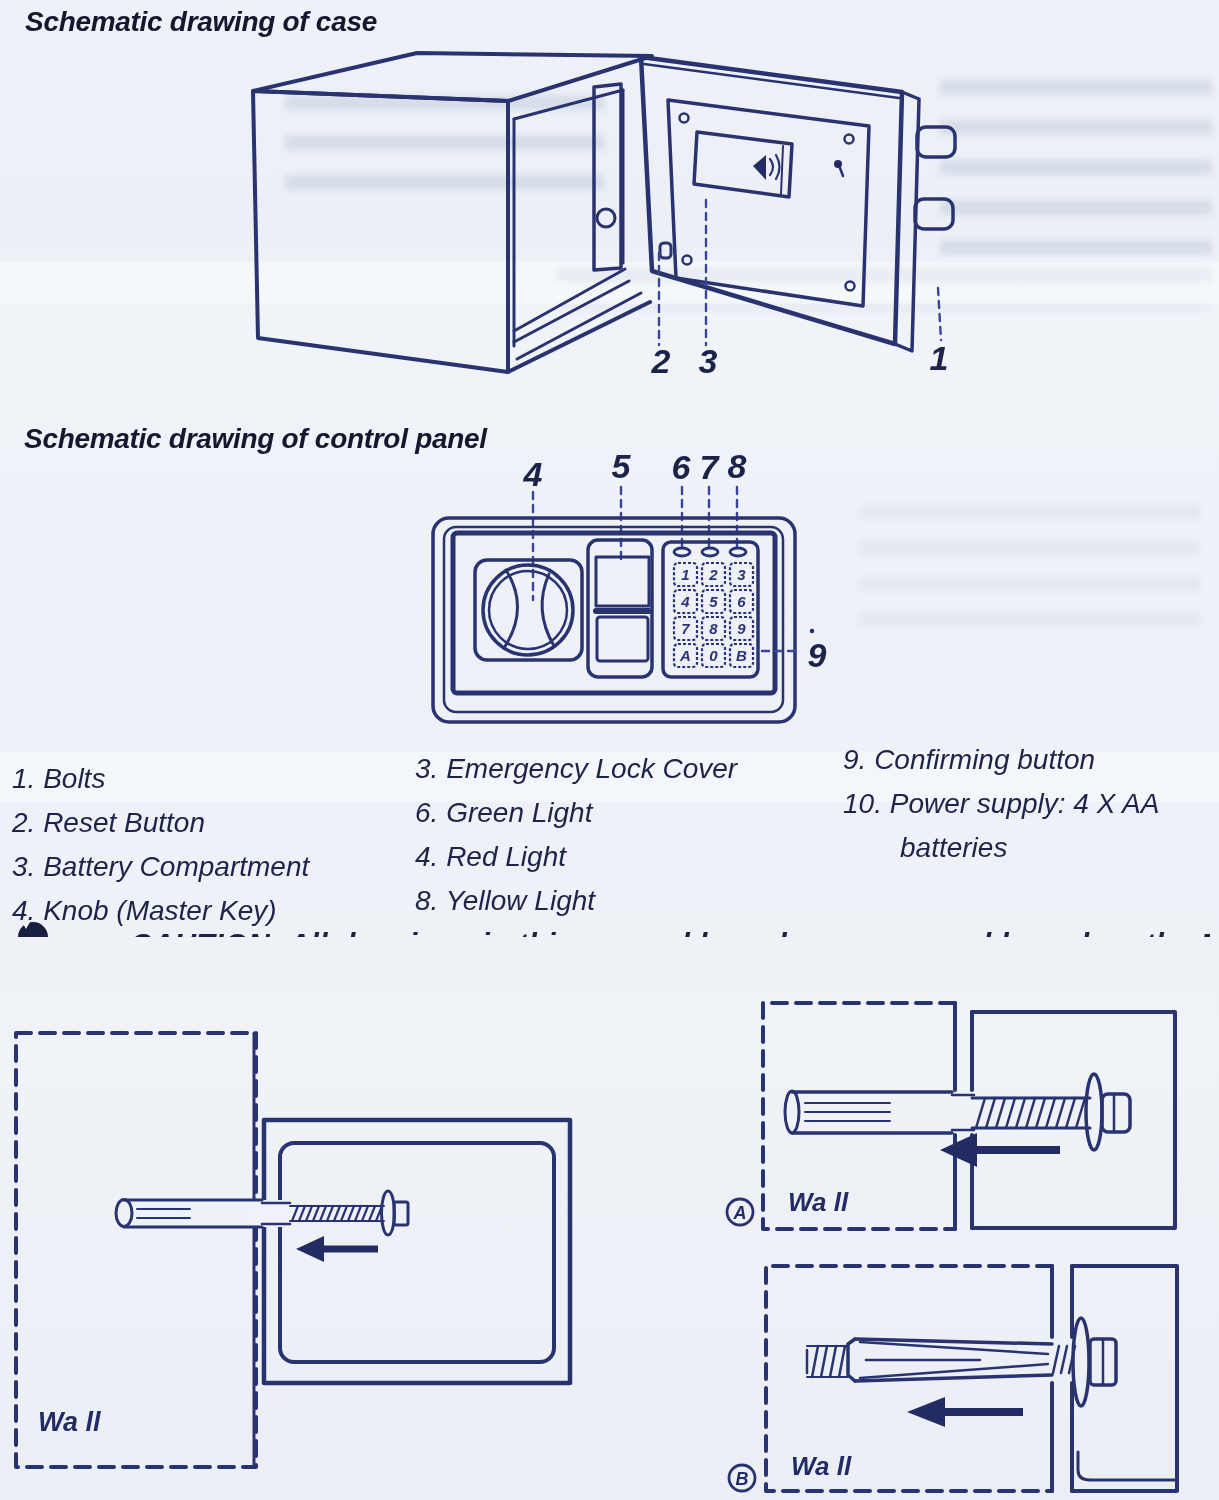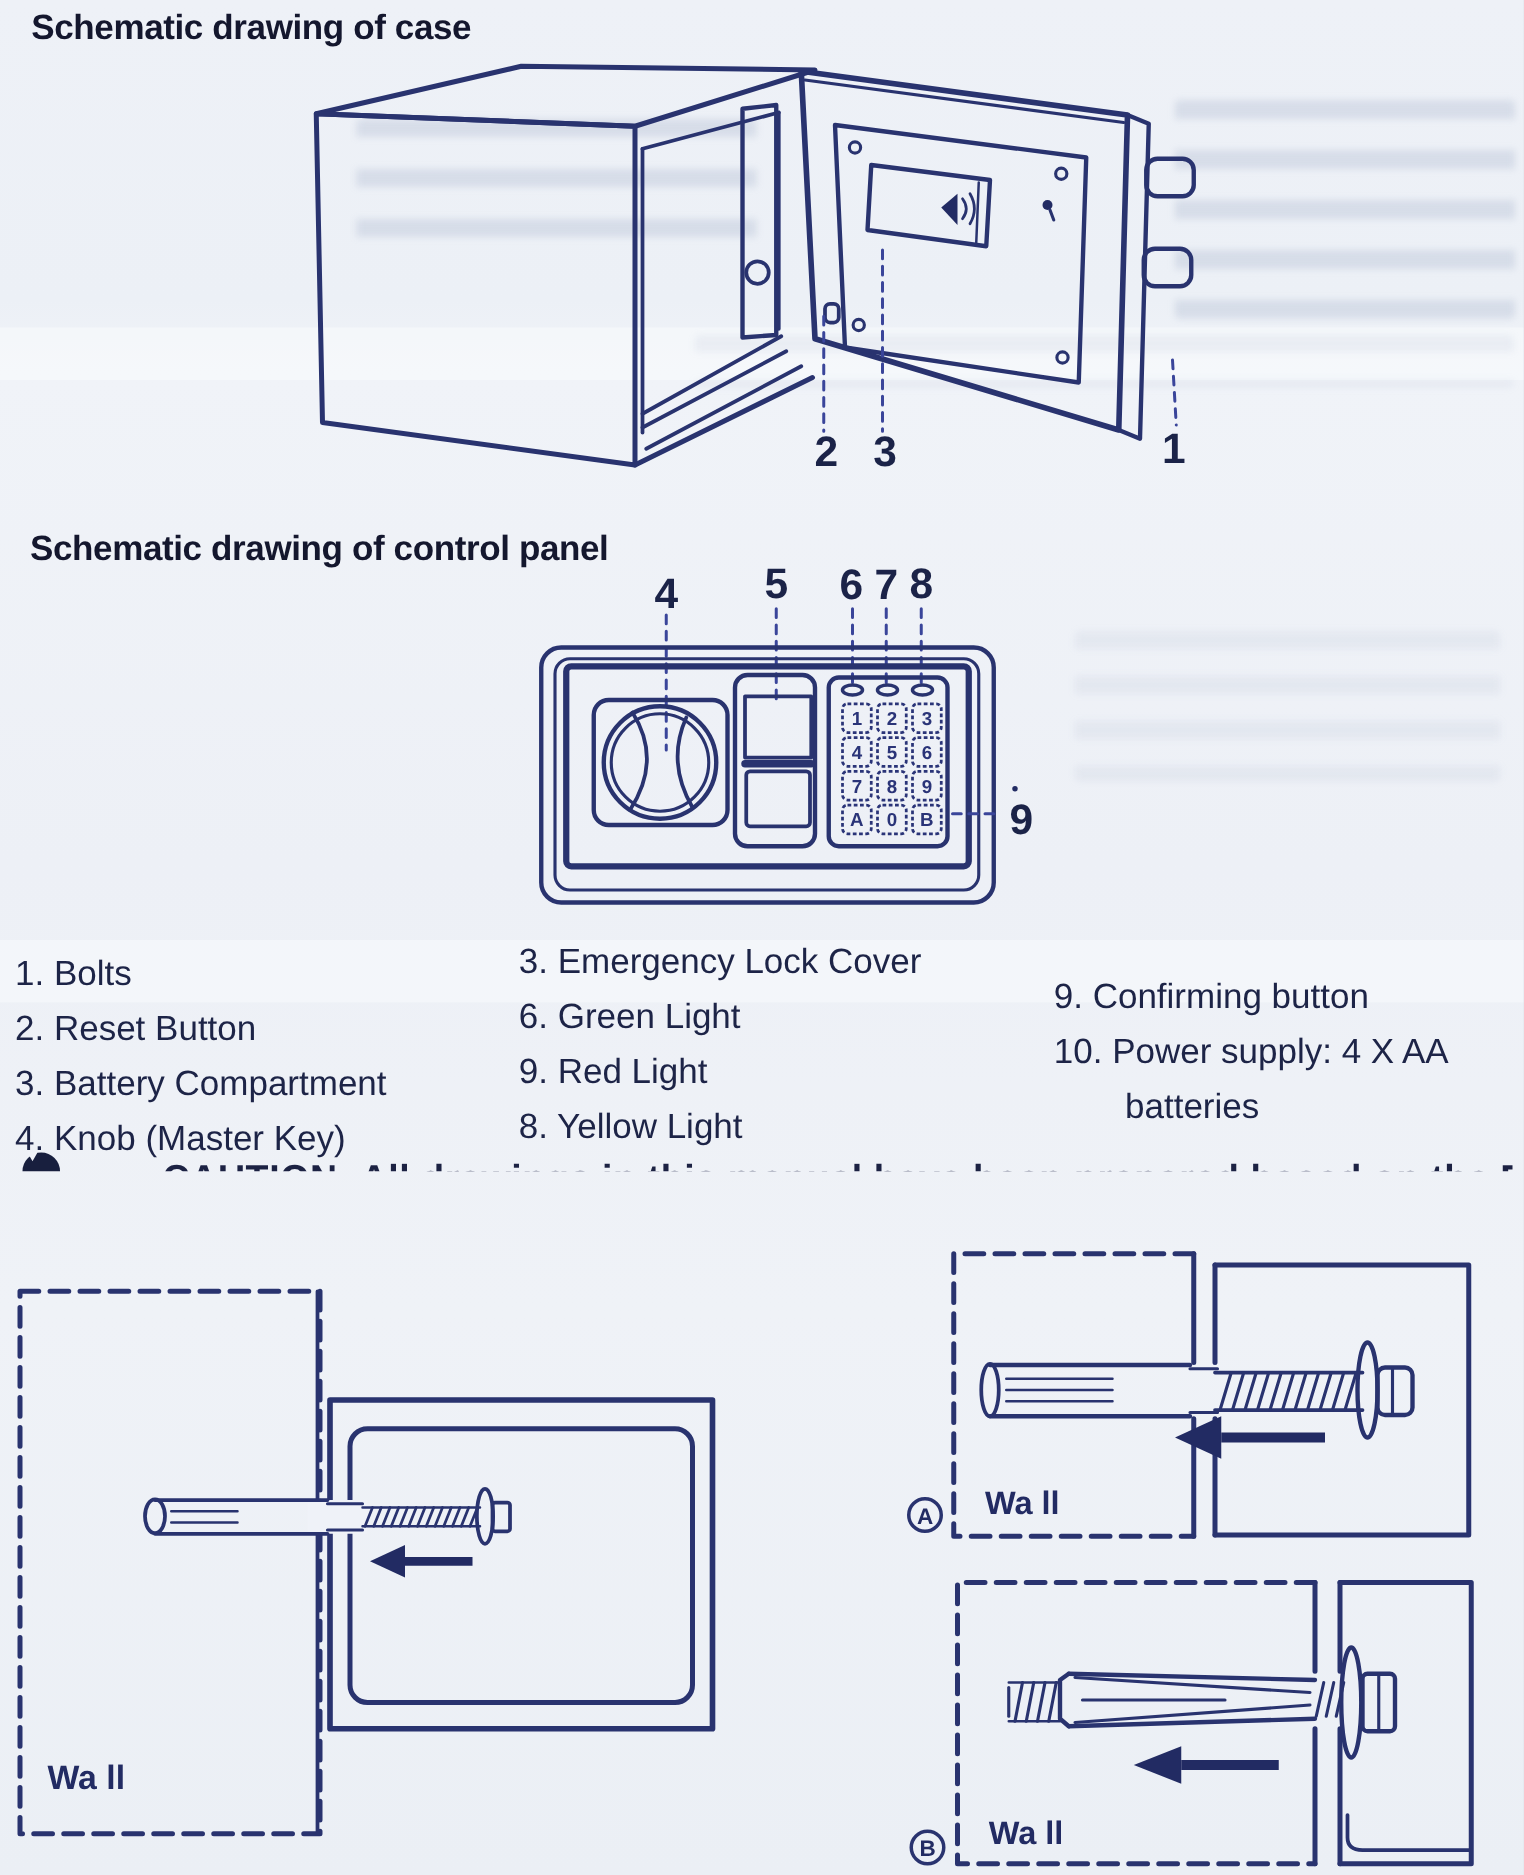--- a/index.html
+++ b/index.html
@@ -1,19 +1,20 @@
 <!DOCTYPE html>
 <html><head>
 <meta charset="utf-8">
 <style>
   html,body{margin:0;padding:0;background:#dfe3ea;}
   .page{
     position:relative;width:1219px;height:1500px;overflow:hidden;
     background:linear-gradient(180deg,#eef1f7 0%,#ecf0f6 16%,#f0f3f8 20%,#edf0f6 46%,#eff2f7 70%,#ebeff5 100%);
     font-family:"Liberation Sans",sans-serif;
+    font-style:italic;
   }
   .band{position:absolute;left:0;width:1219px;pointer-events:none;}
   .heading{position:absolute;font-weight:bold;font-size:28px;color:#14172e;letter-spacing:-0.3px;white-space:nowrap;}
   .ghost{position:absolute;filter:blur(3px);border-radius:4px;pointer-events:none;}
   .g-lines{background:repeating-linear-gradient(180deg,rgba(128,146,182,0.20) 0 15px,rgba(0,0,0,0) 15px 40px);}
   .g-faint{background:repeating-linear-gradient(180deg,rgba(140,155,188,0.10) 0 14px,rgba(0,0,0,0) 14px 36px);}
   svg{position:absolute;left:0;top:0;}
   .s{stroke:#29336f;fill:none;stroke-width:3.5;stroke-linecap:round;stroke-linejoin:round;}
   .w2{stroke-width:2;} .w22{stroke-width:2.2;} .w25{stroke-width:2.5;} .w28{stroke-width:2.8;}
   .w3{stroke-width:3;} .w4{stroke-width:4;} .w45{stroke-width:4.5;} .w5{stroke-width:5;} .w6{stroke-width:6;}
@@ -249,24 +250,24 @@
 
   <div class="list-col" style="left:12px;top:757px;">
     <div class="list-item">1. Bolts</div>
     <div class="list-item">2. Reset Button</div>
     <div class="list-item">3. Battery Compartment</div>
     <div class="list-item">4. Knob (Master Key)</div>
   </div>
   <div class="list-col" style="left:415px;top:747px;">
     <div class="list-item">3. Emergency Lock Cover</div>
     <div class="list-item">6. Green Light</div>
-    <div class="list-item">9. Red Light</div>
+    <div class="list-item">4. Red Light</div>
     <div class="list-item">8. Yellow Light</div>
   </div>
-  <div class="list-col" style="left:843px;top:775px;">
+  <div class="list-col" style="left:843px;top:738px;">
     <div class="list-item">9. Confirming button</div>
     <div class="list-item">10. Power supply: 4 X AA</div>
     <div class="list-item" style="padding-left:57px;">batteries</div>
   </div>
 
   <div class="caution">
     <span class="caution-icon"></span>
     <span class="caution-notch"></span>
     <div class="caution-text">CAUTION: All drawings in this manual have been prepared based on the EA</div>
   </div>

